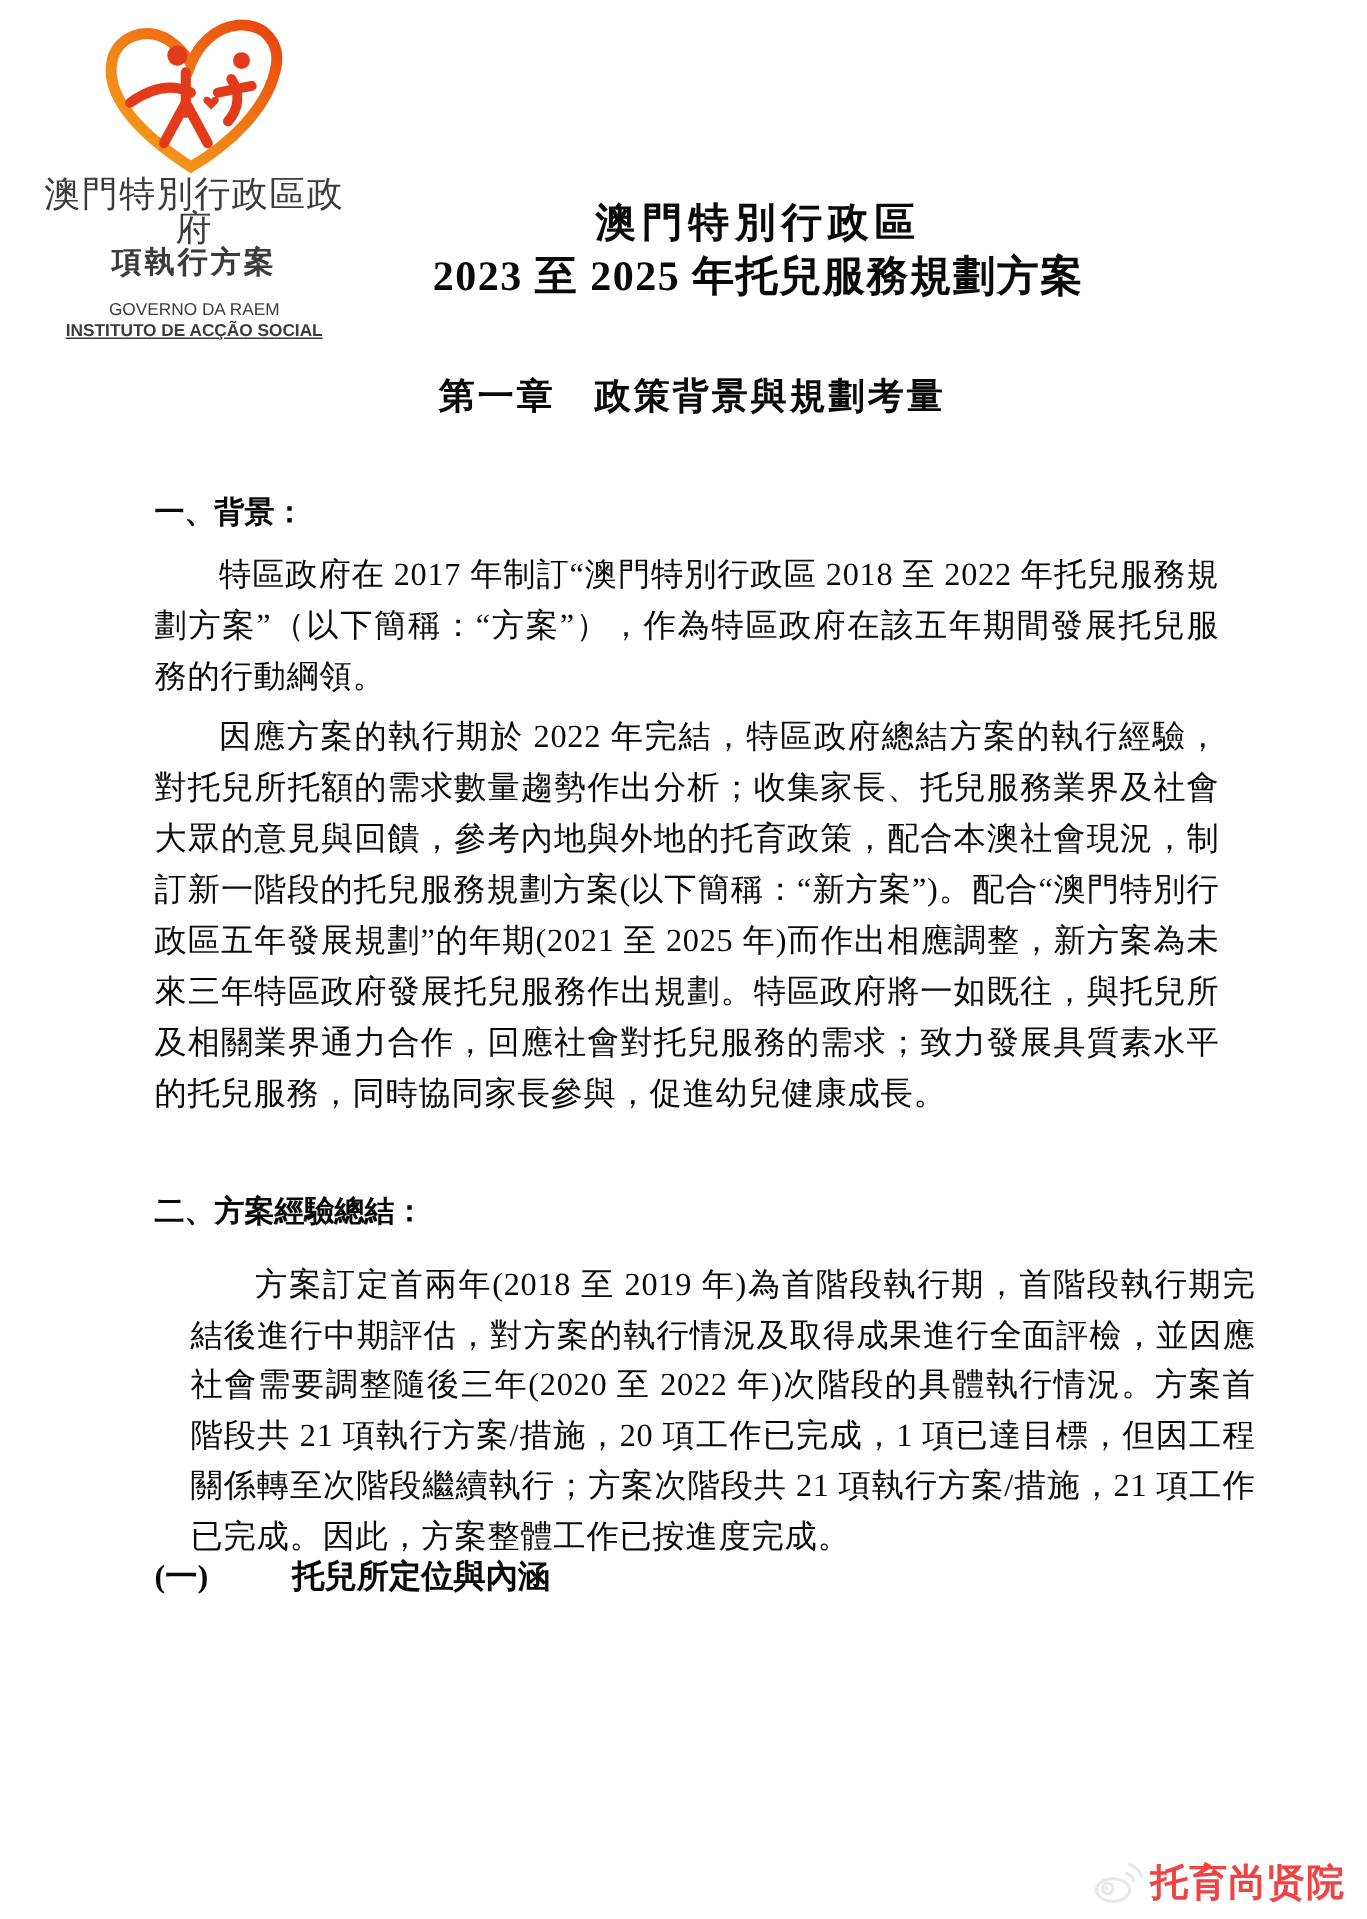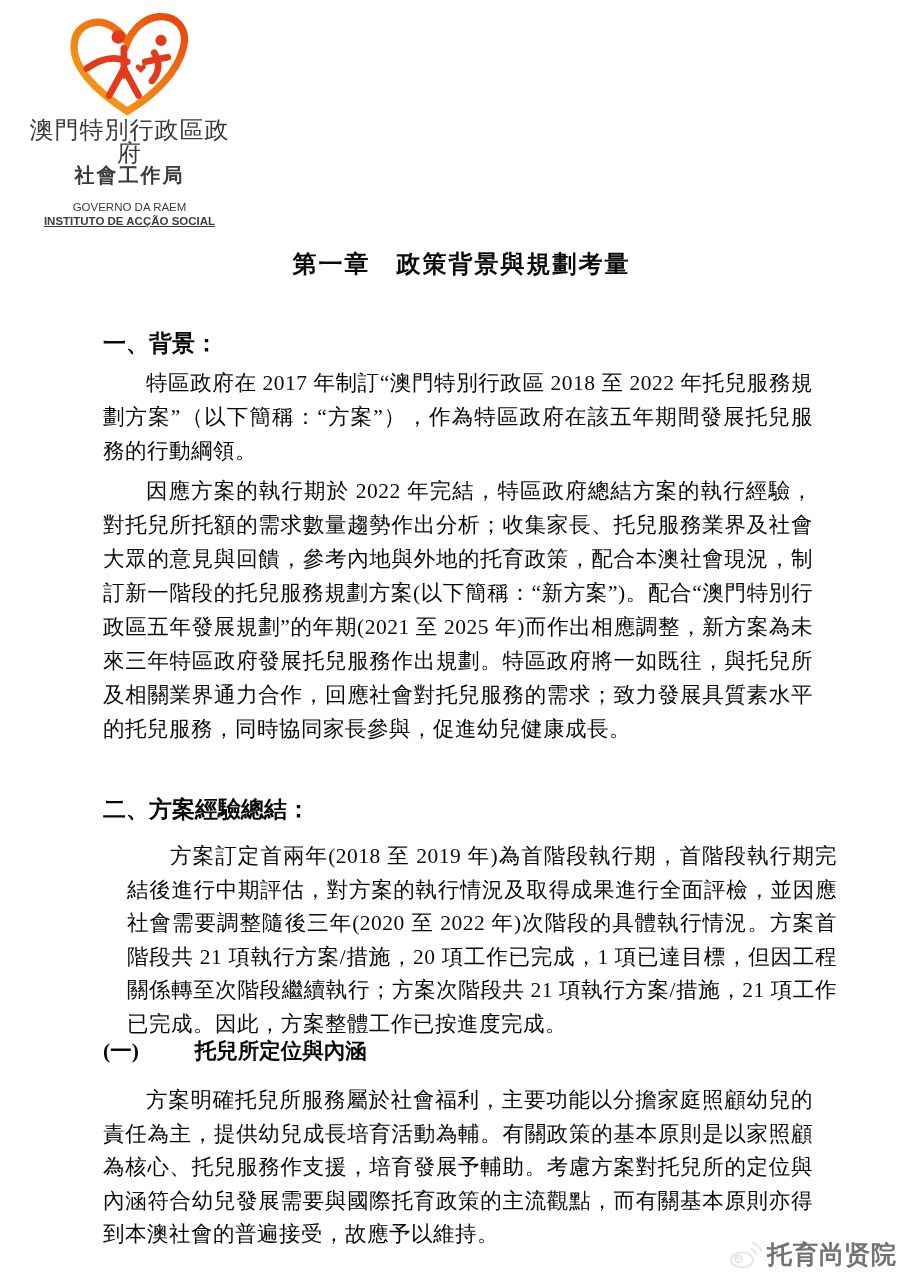--- a/index.html
+++ b/index.html
@@ -35,21 +35,21 @@
   .title-line2 { font-size: 28px; line-height: 40px; letter-spacing: 1px; }
 
   .chapter-heading {
     position: absolute; left: 112px; right: 100px; top: 248px;
     text-align: center; font-weight: bold; font-size: 24px; letter-spacing: 2px;
   }
 
   
   .sec-heading {
     position: absolute; left: 103px; width: 710px;
-    font-weight: bold; font-size: 23px;
+    font-weight: bold; font-size: 20px;
   }
   .para {
     position: absolute; left: 103px; width: 710px;
     font-size: 21.5px; line-height: 34px;
     text-align: justify; text-justify: inter-ideograph;
     text-indent: 2em;
     letter-spacing: 0.5px;
   }
   .para-tight { line-height: 33.5px; }
 
@@ -57,21 +57,21 @@
     position: absolute; left: 103px; width: 710px;
     font-weight: bold; font-size: 21.5px;
   }
   .sub-heading .marker { display: inline-block; }
   .sub-heading .sub-title { display: inline-block; margin-left: 56px; }
 
   
   .watermark {
     position: absolute; right: 14px; top: 1238px;
     display: flex; align-items: center; gap: 4px;
-    color: #737373;
+    color: #ef4444;
     font-family: "Liberation Sans", "DejaVu Sans", sans-serif;
     font-weight: bold; font-size: 25px; letter-spacing: 1px;
     user-select: none;
     text-align: right;
   }
   .watermark svg { display: block; }
 </style>
 </head>
 <body>
 
@@ -94,39 +94,42 @@
         <path d="M55 52 L 42 76"></path>
         <path d="M55 52 L 68 76"></path>
         <path d="M82 38 C 87 46, 87 55, 80 63"></path>
         <path d="M74 46 L 94 42"></path>
       </g>
       <circle cx="50" cy="24" r="6" fill="#E23A1B"></circle>
       <circle cx="88" cy="27" r="5" fill="#E23A1B"></circle>
       <path d="M70 50 c -2 -3 -6 -1 -4 2 l 4 4 4 -4 c 2 -3 -2 -5 -4 -2 z" fill="#E23A1B"></path>
     </svg>
     <div class="logo-cn1">澳門特別行政區政府</div>
-    <div class="logo-cn2">社會工作局</div>
+    <div class="logo-cn2">項執行方案</div>
     <div class="logo-pt1">GOVERNO DA RAEM</div>
     <div class="logo-pt2">INSTITUTO DE ACÇÃO SOCIAL</div>
   </div>
 
+  <div class="title-block">
+    <div class="title-line1">澳門特別行政區</div>
+    <div class="title-line2">2023 至 2025 年托兒服務規劃方案</div>
+  </div>
 
   <div class="chapter-heading">第一章　政策背景與規劃考量</div>
 
   <div class="sec-heading" style="top: 328px;">一、背景：</div>
   <div class="para" style="top: 366px;">特區政府在 2017 年制訂“澳門特別行政區 2018 至 2022 年托兒服務規劃方案”（以下簡稱：“方案”），作為特區政府在該五年期間發展托兒服務的行動綱領。</div>
   <div class="para" style="top: 474px;">因應方案的執行期於 2022 年完結，特區政府總結方案的執行經驗，對托兒所托額的需求數量趨勢作出分析；收集家長、托兒服務業界及社會大眾的意見與回饋，參考內地與外地的托育政策，配合本澳社會現況，制訂新一階段的托兒服務規劃方案(以下簡稱：“新方案”)。配合“澳門特別行政區五年發展規劃”的年期(2021 至 2025 年)而作出相應調整，新方案為未來三年特區政府發展托兒服務作出規劃。特區政府將一如既往，與托兒所及相關業界通力合作，回應社會對托兒服務的需求；致力發展具質素水平的托兒服務，同時協同家長參與，促進幼兒健康成長。</div>
 
   <div class="sec-heading" style="top: 794px;">二、方案經驗總結：</div>
   <div class="para para-tight" style="top: 840px; margin-left: 24px;">方案訂定首兩年(2018 至 2019 年)為首階段執行期，首階段執行期完結後進行中期評估，對方案的執行情況及取得成果進行全面評檢，並因應社會需要調整隨後三年(2020 至 2022 年)次階段的具體執行情況。方案首階段共 21 項執行方案/措施，20 項工作已完成，1 項已達目標，但因工程關係轉至次階段繼續執行；方案次階段共 21 項執行方案/措施，21 項工作已完成。因此，方案整體工作已按進度完成。</div>
 
   <div class="sub-heading" style="top: 1036px;">
     <span class="marker">(一)</span><span class="sub-title">托兒所定位與內涵</span>
   </div>
-  <div class="para para-tight" style="top: 1084px;">方案明確托兒所服務屬於社會福利，主要功能以分擔家庭照顧幼兒的責任為主，提供幼兒成長培育活動為輔。有關政策的基本原則是以家照顧為核心、托兒服務作支援，培育發展予輔助。考慮方案對托兒所的定位與內涵符合幼兒發展需要與國際托育政策的主流觀點，而有關基本原則亦得到本澳社會的普遍接受，故應予以維持。</div>
 
   <div class="watermark">
     <svg width="34" height="30" viewBox="0 0 34 30">
       <g fill="none" stroke="#e7e7e7" stroke-width="2" stroke-linecap="round">
         <ellipse cx="13" cy="20" rx="11" ry="7.5"></ellipse>
         <circle cx="9.5" cy="19" r="3.5"></circle>
         <path d="M22 9 a 7 7 0 0 1 5 5"></path>
         <path d="M24 3 a 12 12 0 0 1 8 8"></path>
       </g>
       <circle cx="8.6" cy="18.6" r="1.4" fill="#e7e7e7"></circle>

